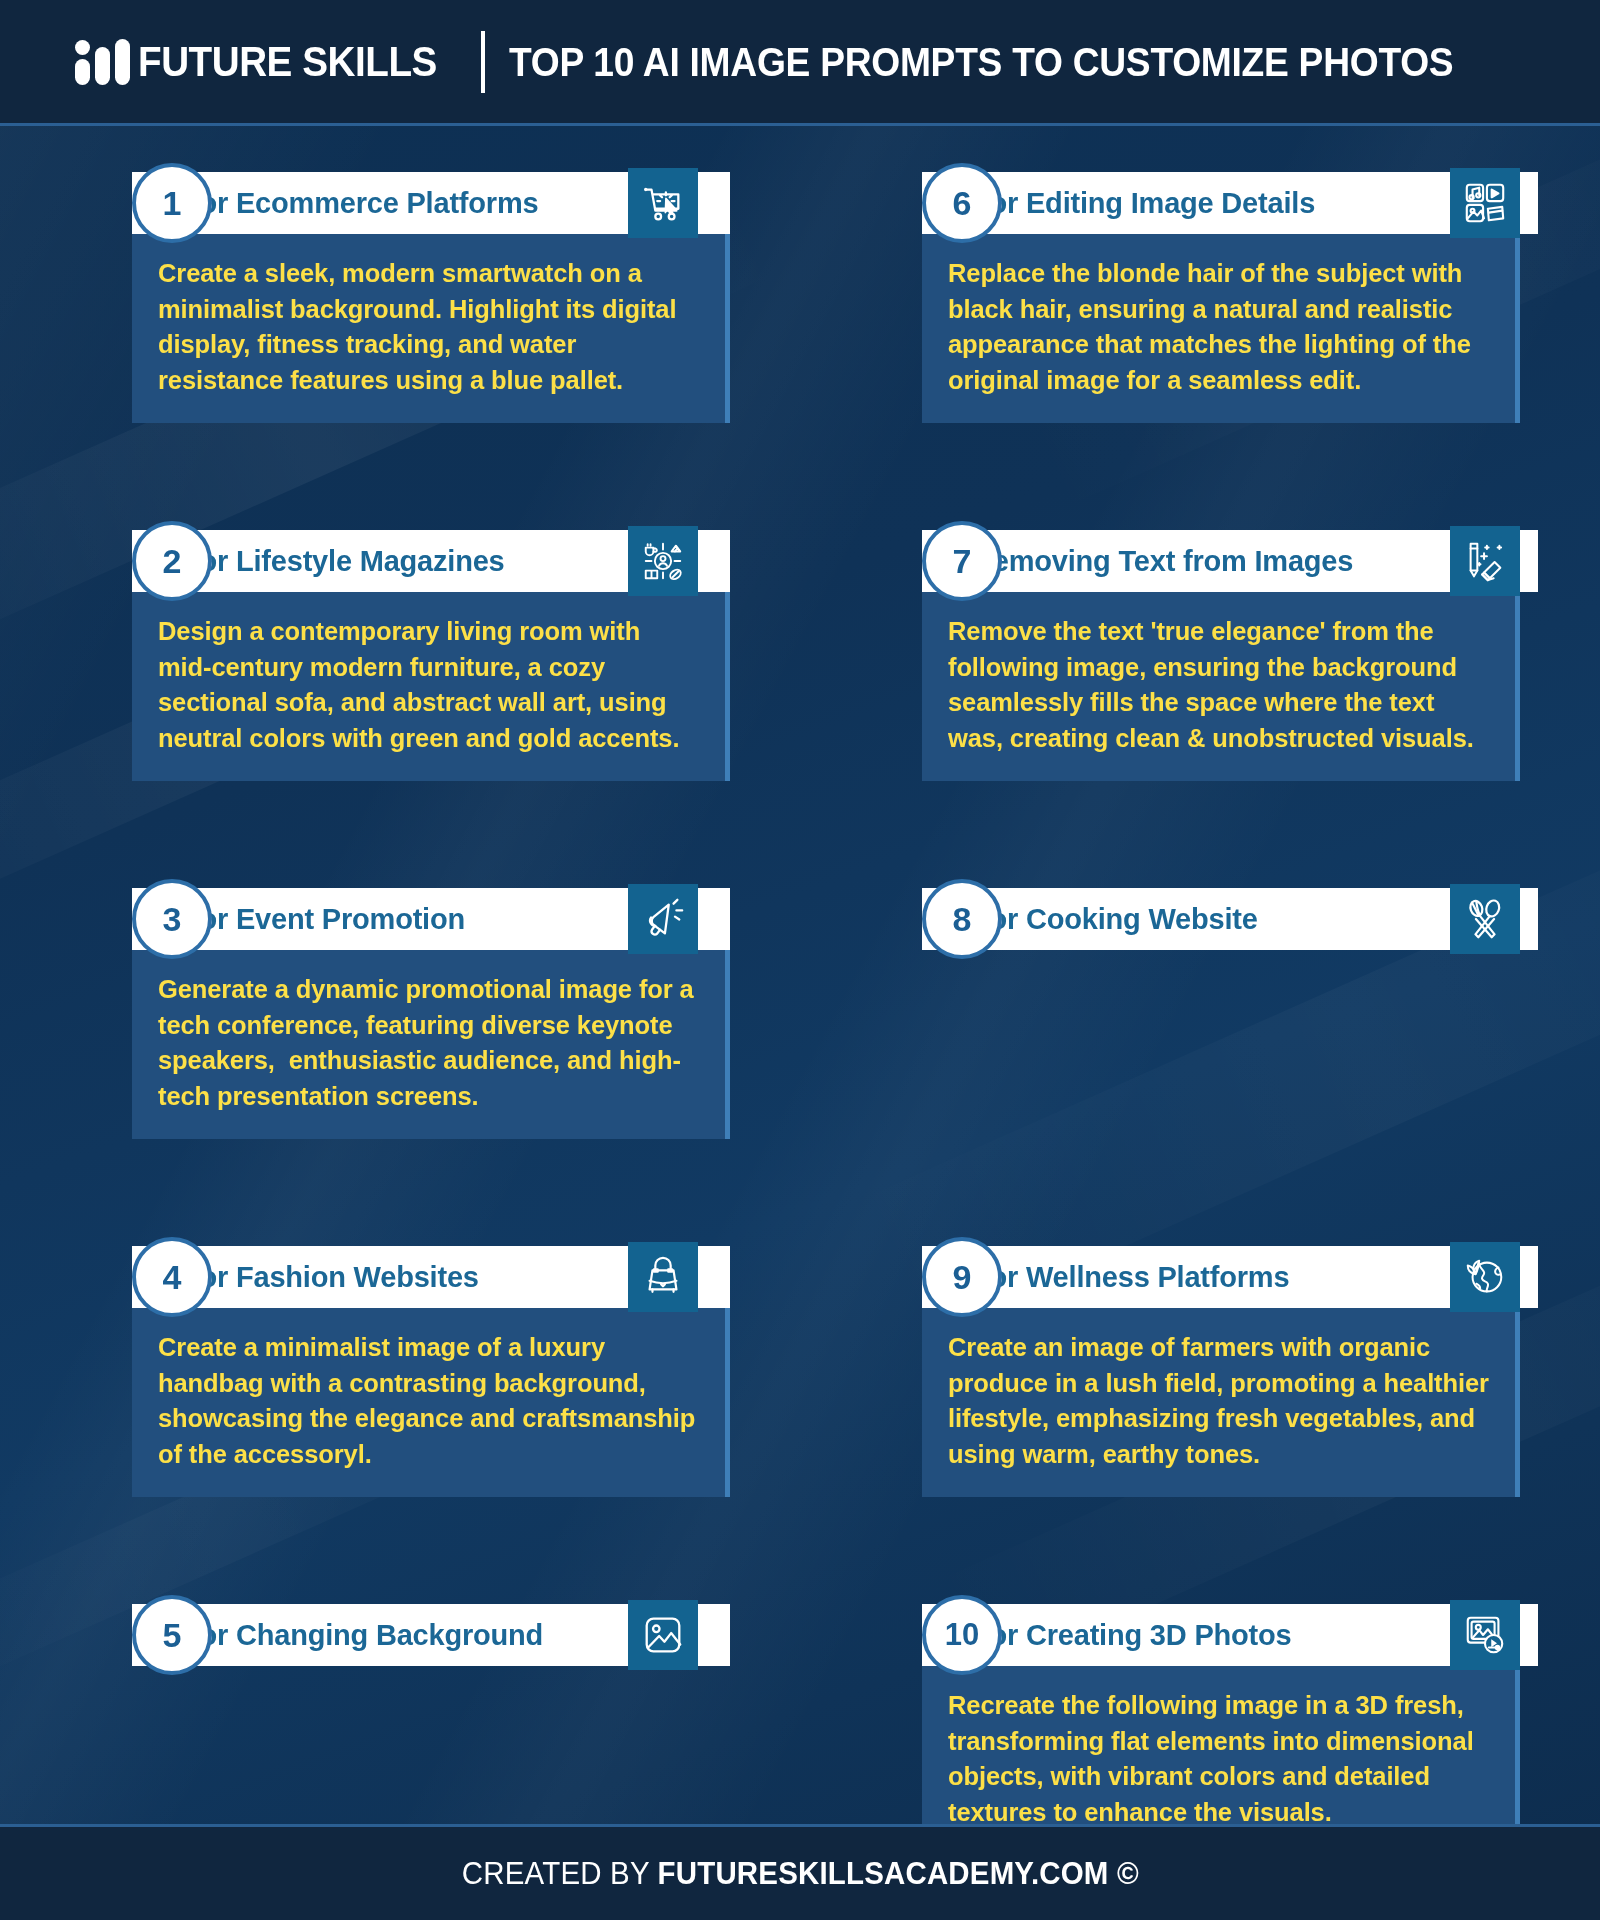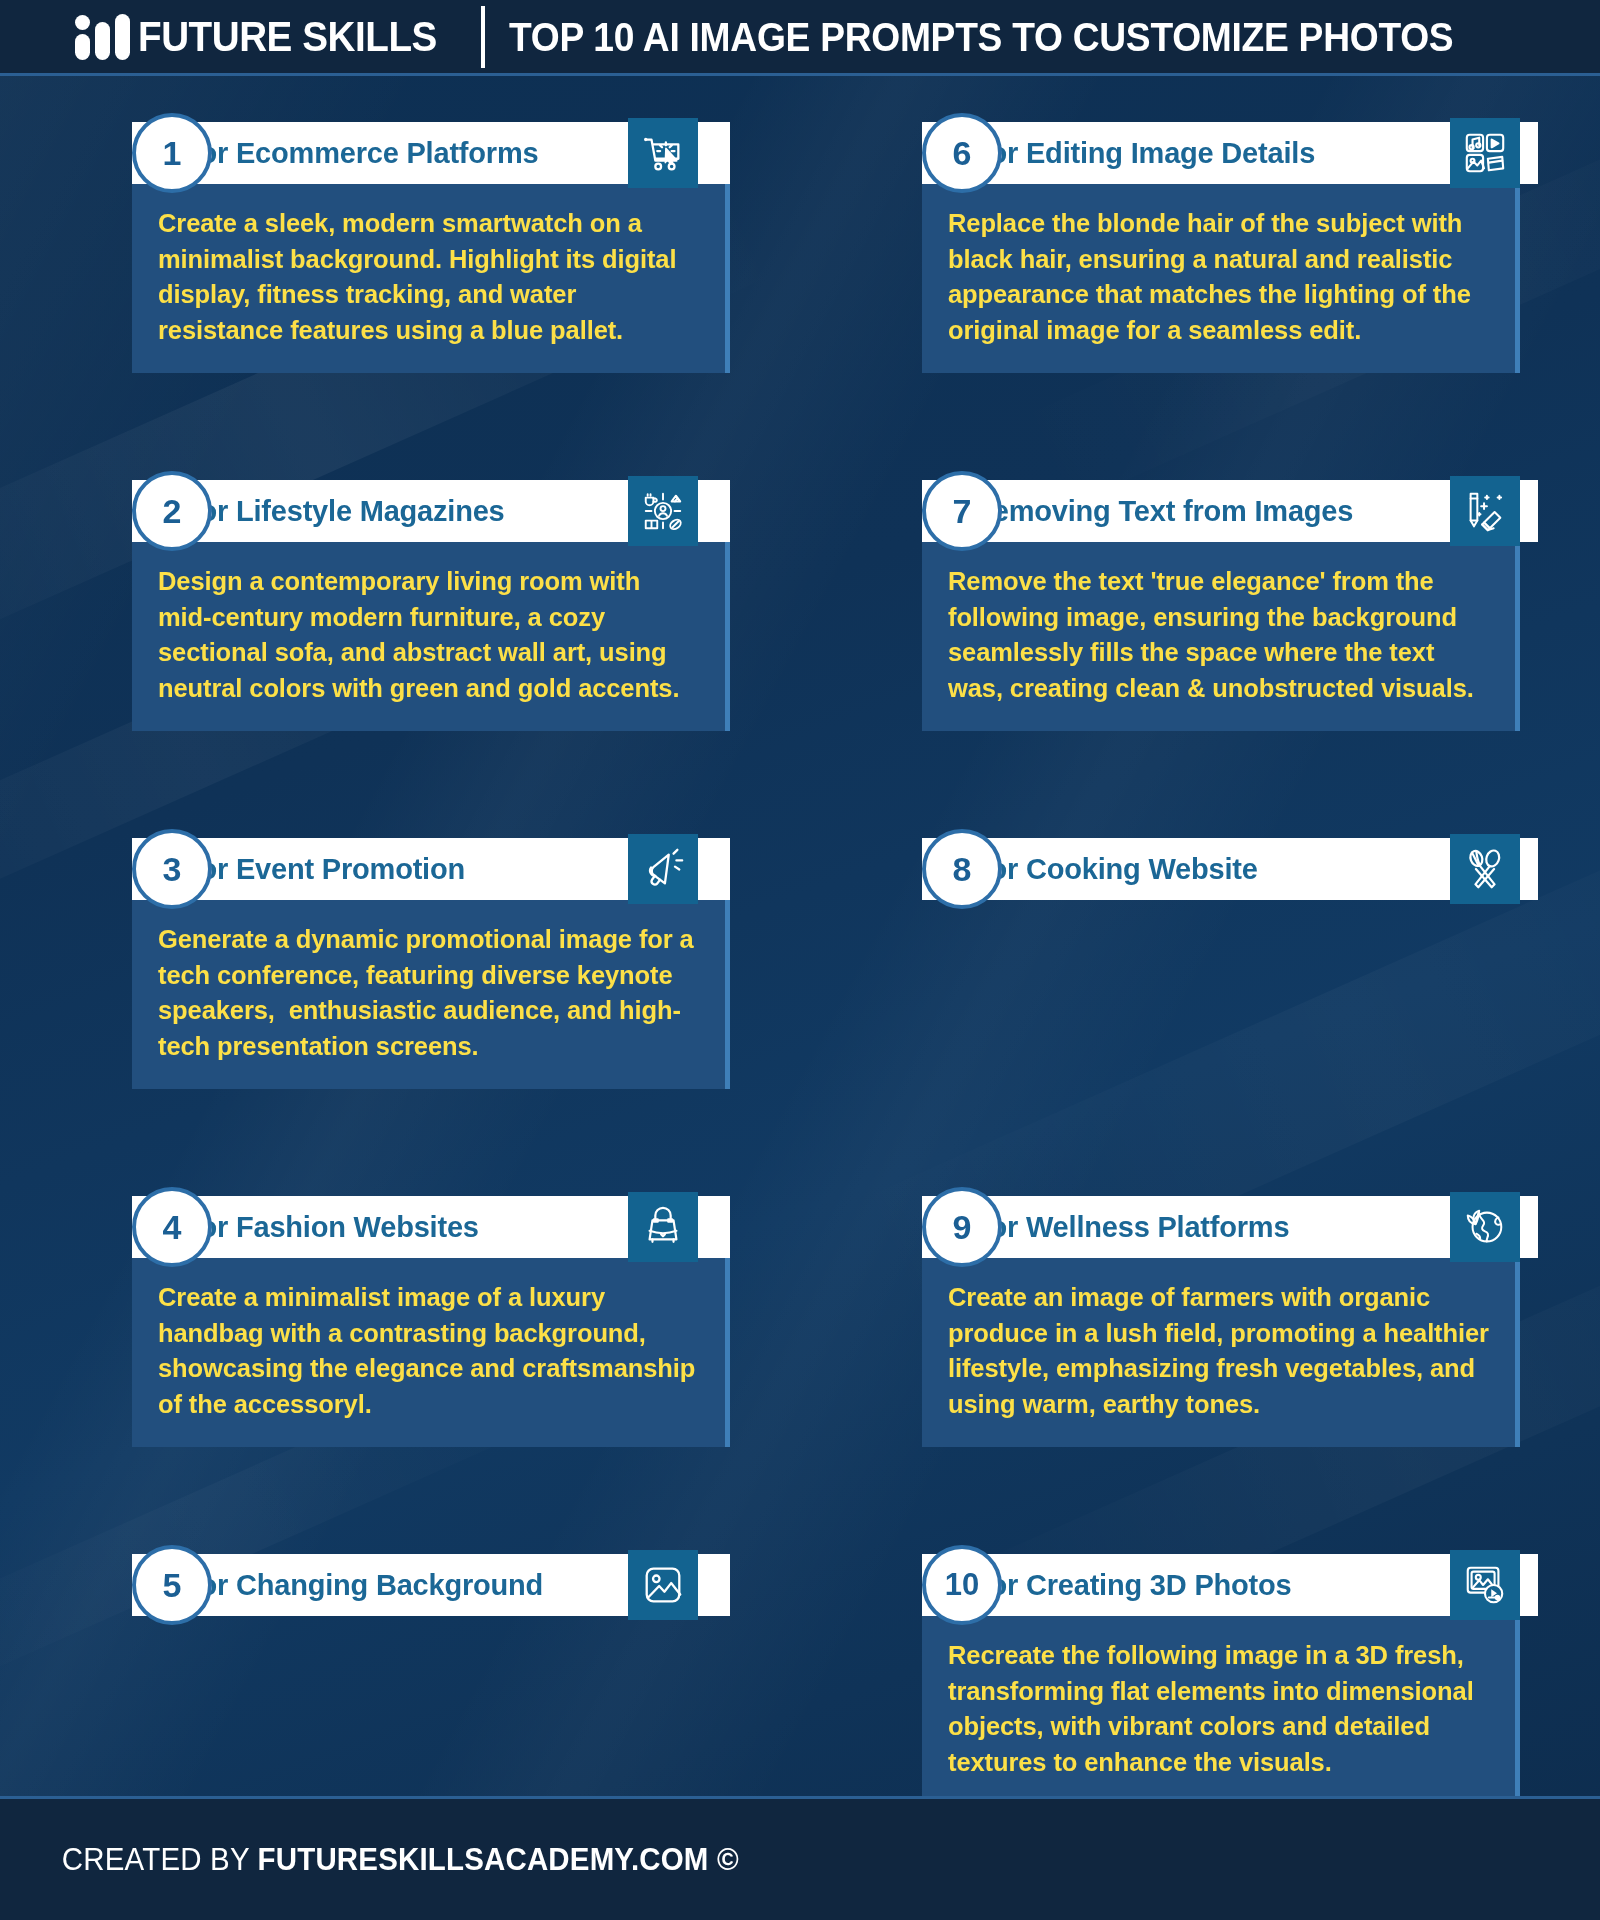--- a/index.html
+++ b/index.html
@@ -35,21 +35,21 @@
   .s2 { left: -260px; top: 700px; width: 900px;  height: 90px;  transform: rotate(-24deg); opacity: .75; }
   .s3 { left: 820px;  top: 980px;  width: 1100px; height: 150px; transform: rotate(-24deg); opacity: .55; }
   .s4 { left: 900px;  top: 1380px; width: 1000px; height: 110px; transform: rotate(-24deg); opacity: .6; }
   .s5 { left: -150px; top: 1480px; width: 760px;  height: 80px;  transform: rotate(-24deg); opacity: .5; }
   .s6 { left: 980px;  top: 240px;  width: 900px;  height: 100px; transform: rotate(-24deg); opacity: .45; }
 
   
   #header {
     position: relative;
     z-index: 5;
-    height: 76px;
+    height: 126px;
     background: #10263f;
     border-bottom: 3px solid #2b5f93;
     display: flex;
     align-items: center;
     justify-content: center;
     gap: 0px;
   }
   .hdr-inner { display: flex; align-items: center; }
   .logo-mark { display: flex; align-items: flex-end; gap: 5px; margin-right: 8px; height: 46px; }
   .lm-col { display: flex; flex-direction: column; align-items: center; justify-content: flex-end; gap: 4px; }
@@ -168,28 +168,27 @@
   
   .card.right .card-head { margin-right: 28px; }
   .card.right .card-body { }
   .card.right .icon-badge { right: 18px; }
 
   
   #footer {
     position: absolute;
     left: 0; bottom: 0;
     width: 1600px;
-    height: 124px;
+    height: 96px;
     background: #10263f;
     border-top: 3px solid #2b5f93;
     display: flex;
     align-items: center;
-    justify-content: flex-start;
+    justify-content: center;
     z-index: 5;
-    padding-left: 44px;
   }
   .foot-text {
     font-size: 31px;
     color: #ffffff;
     letter-spacing: 0.2px;
     transform: scaleX(0.95);
     white-space: nowrap;
   }
   .foot-text .light { font-weight: 400; }
   .foot-text .bold  { font-weight: 700; }

